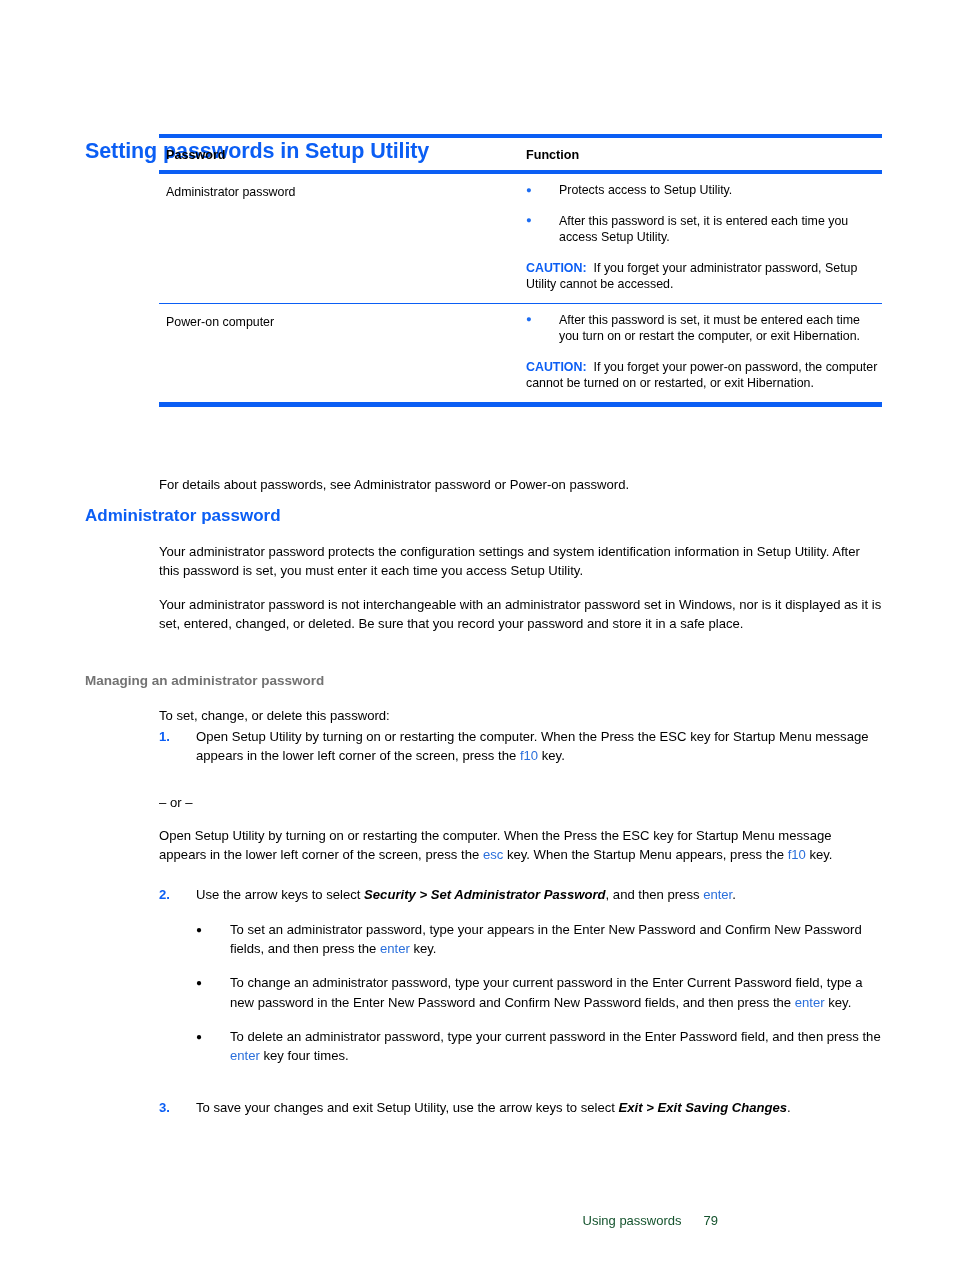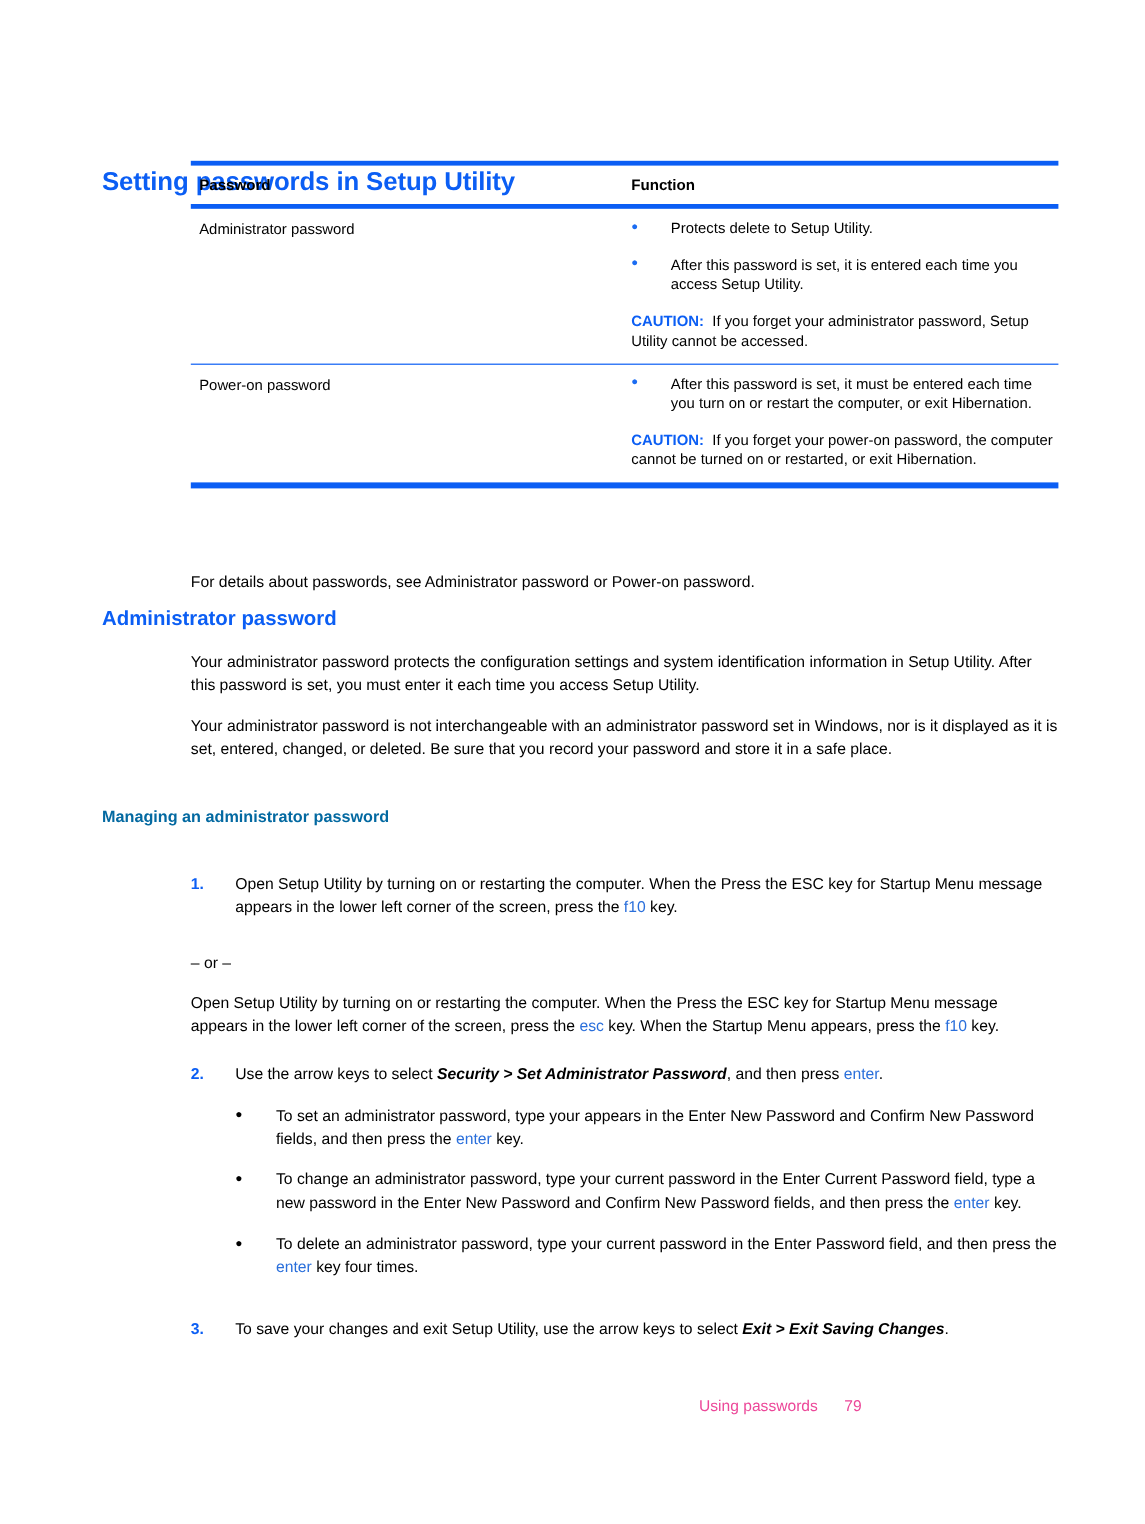--- a/index.html
+++ b/index.html
@@ -40,21 +40,21 @@
     font-size: 17px;
     font-weight: bold;
     color: #0b5ef4;
   }
   .h3 {
     position: absolute;
     left: 85px;
     top: 659px;
     font-size: 13.5px;
     font-weight: bold;
-    color: #0369a1;
+    color: #737373;
   }
 
   
   .tbl {
     position: absolute;
     left: 159px;
     top: 134px;
     width: 723px;
   }
   .tbl-top-rule {
@@ -203,27 +203,27 @@
     line-height: 19.5px;
   }
 
   .kw   { color: #2a6fdb; }
   .bold { font-weight: bold; font-style: italic; }
 
   
   .footer {
     position: absolute;
     left: 0;
-    top: 1164px;
+    top: 1213px;
     width: 788px;
     text-align: right;
     padding-right: 70px;
     box-sizing: border-box;
     font-size: 13px;
-    color: #ec4899;
+    color: #14532d;
   }
   .footer .pg { display: inline-block; margin-left: 22px; }
 </style>
 </head>
 <body>
 
 <div class="page">
 
   <h1 class="h1">Setting passwords in Setup Utility</h1>
 
@@ -240,34 +240,34 @@
     </div>
 
     <div class="tbl-top-rule"></div>
 
     <div class="trow">
       <div class="tcol-left">
         <span class="tcell-text">Administrator password</span>
       </div>
       <div class="tcol-right">
         <ul class="tbl-bullets">
-          <li>Protects delete to Setup Utility.</li>
+          <li>Protects access to Setup Utility.</li>
           <li>After this password is set, it is entered each time you access Setup Utility.</li>
         </ul>
         <div class="caution">
           <span class="caution-label">CAUTION:</span><span class="caution-gap"></span><span>If you forget your administrator password, Setup Utility cannot be accessed.</span>
         </div>
       </div>
     </div>
 
     <div class="tbl-mid-rule"></div>
 
     <div class="trow">
       <div class="tcol-left">
-        <span class="tcell-text">Power-on password</span>
+        <span class="tcell-text">Power-on computer</span>
       </div>
       <div class="tcol-right">
         <ul class="tbl-bullets">
           <li>After this password is set, it must be entered each time you turn on or restart the computer, or exit Hibernation.</li>
         </ul>
         <div class="caution">
           <span class="caution-label">CAUTION:</span><span class="caution-gap"></span><span>If you forget your power-on password, the computer cannot be turned on or restarted, or exit Hibernation.</span>
         </div>
       </div>
     </div>
@@ -277,20 +277,21 @@
 
   <p class="body-p p-intro">For details about passwords, see Administrator password or Power-on password.</p>
 
   <h2 class="h2">Administrator password</h2>
 
   <p class="body-p p-admin1">Your administrator password protects the configuration settings and system identification information in Setup Utility. After this password is set, you must enter it each time you access Setup Utility.</p>
   <p class="body-p p-admin2">Your administrator password is not interchangeable with an administrator password set in Windows, nor is it displayed as it is set, entered, changed, or deleted. Be sure that you record your password and store it in a safe place.</p>
 
   <h3 class="h3">Managing an administrator password</h3>
 
+  <p class="body-p p-tochange">To set, change, or delete this password:</p>
 
   <div class="step step-1">
     <span class="num">1.</span><span>Open Setup Utility by turning on or restarting the computer. When the Press the ESC key for Startup Menu message appears in the lower left corner of the screen, press the </span><span class="kw">f10</span><span> key.</span>
   </div>
 
   <p class="body-p p-or">– or –</p>
 
   <p class="body-p p-alt"><span>Open Setup Utility by turning on or restarting the computer. When the Press the ESC key for Startup Menu message appears in the lower left corner of the screen, press the </span><span class="kw">esc</span><span> key. When the Startup Menu appears, press the </span><span class="kw">f10</span><span> key.</span></p>
 
   <div class="step step-2">

